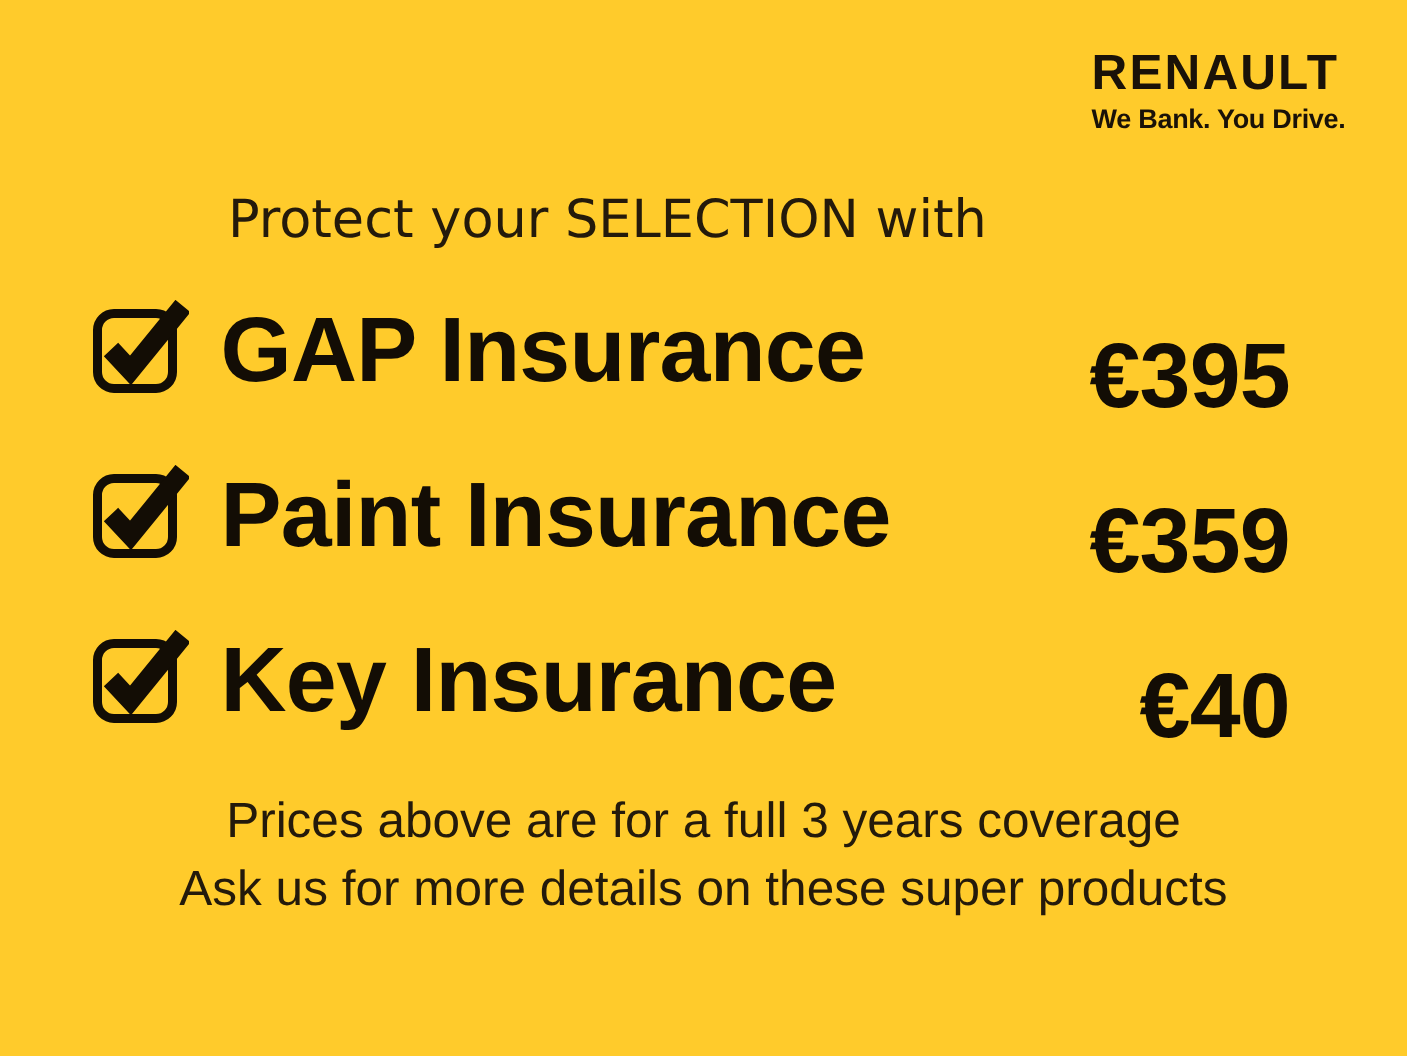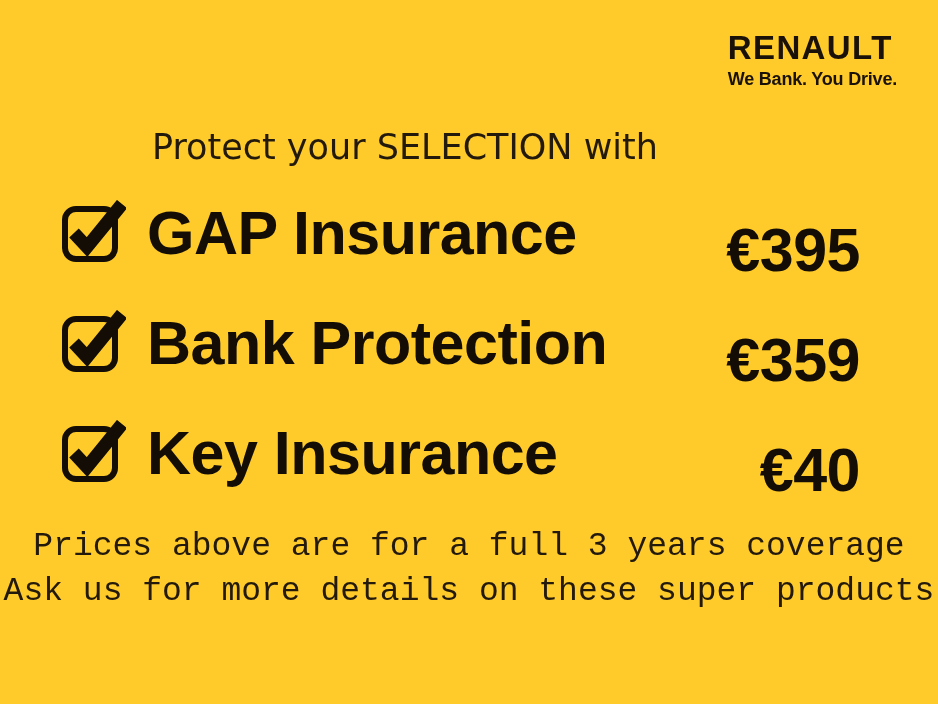--- a/index.html
+++ b/index.html
@@ -119,21 +119,21 @@
 
   
   .footer {
     position: absolute;
     left: 0;
     top: 524px;
     width: 938px;
     text-align: center;
   }
   .footer-line {
-    font-family: Liberation Mono, monospace;
+    font-family: Liberation Sans, sans-serif;
     font-weight: 400;
     font-size: 33px;
     line-height: 45px;
     color: #241A0B;
     white-space: nowrap;
   }
 </style>
 </head>
 <body>
 
@@ -159,21 +159,21 @@
       <span class="offer-price">€395</span>
     </div>
 
     <div class="offer-row">
       <span class="checkbox-icon">
         <svg viewBox="0 0 66 66" width="66" height="66" xmlns="http://www.w3.org/2000/svg">
           <rect x="5" y="9" width="50" height="50" rx="11" ry="11" fill="none" stroke="#130D05" stroke-width="6"></rect>
           <path d="M14 33 L27 47 L62 4" fill="none" stroke="#130D05" stroke-width="13" stroke-linecap="butt" stroke-linejoin="miter"></path>
         </svg>
       </span>
-      <span class="offer-label">Bank Protection</span>
+      <span class="offer-label">Paint Insurance</span>
       <span class="offer-price">€359</span>
     </div>
 
     <div class="offer-row">
       <span class="checkbox-icon">
         <svg viewBox="0 0 66 66" width="66" height="66" xmlns="http://www.w3.org/2000/svg">
           <rect x="5" y="9" width="50" height="50" rx="11" ry="11" fill="none" stroke="#130D05" stroke-width="6"></rect>
           <path d="M14 33 L27 47 L62 4" fill="none" stroke="#130D05" stroke-width="13" stroke-linecap="butt" stroke-linejoin="miter"></path>
         </svg>
       </span>

